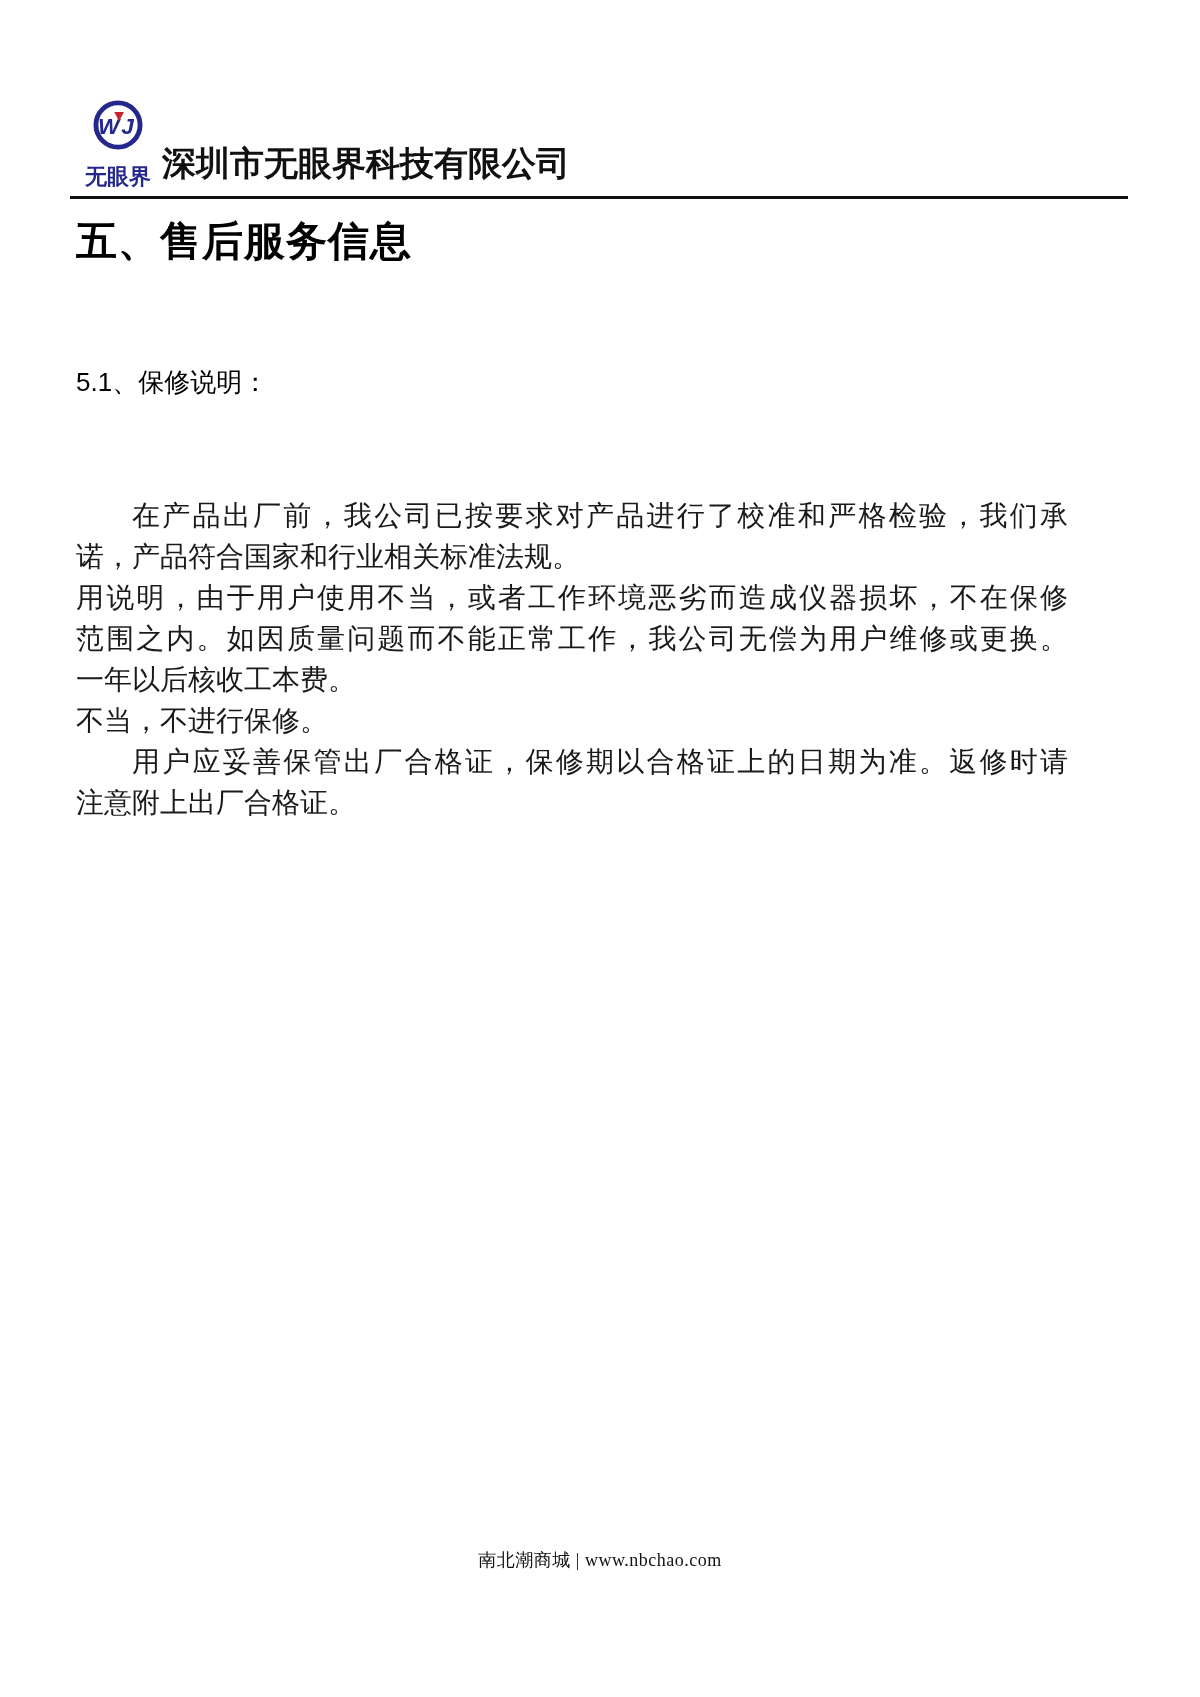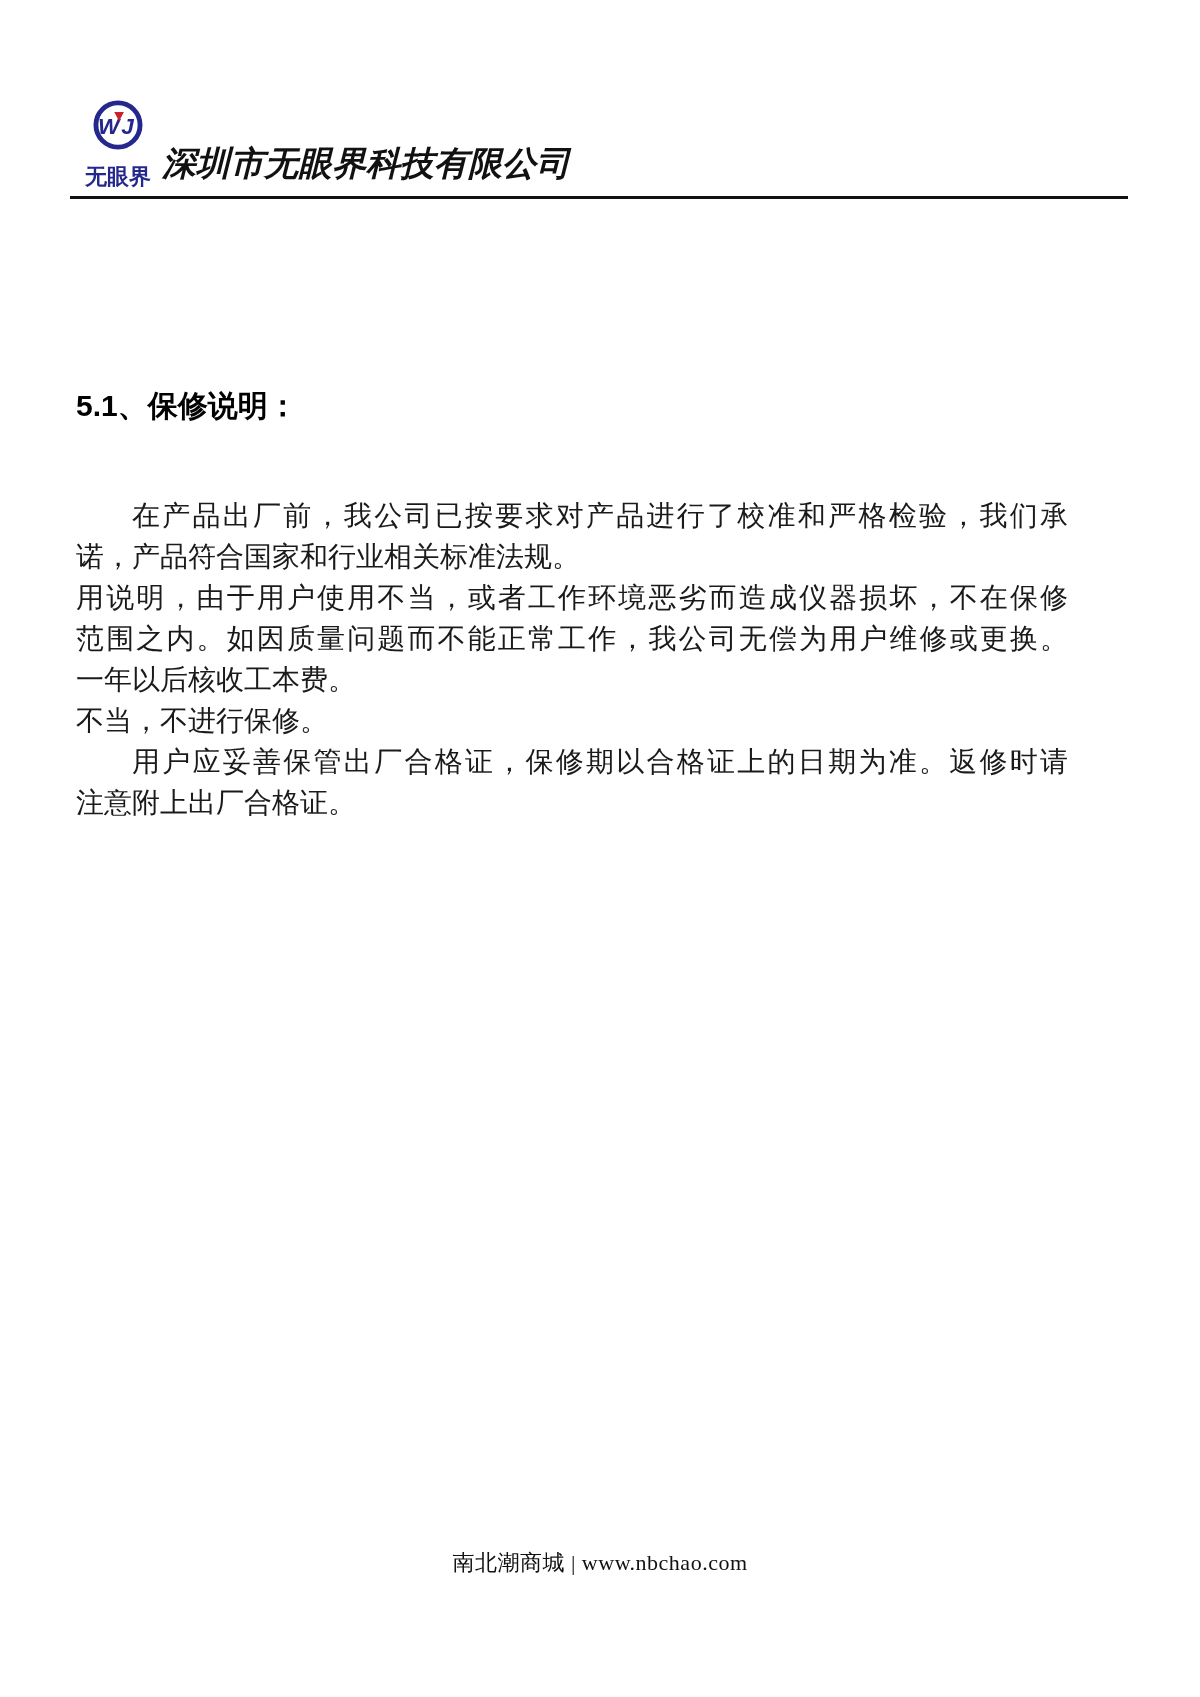--- a/index.html
+++ b/index.html
@@ -34,21 +34,20 @@
   .company-name {
     position: absolute;
     left: 162px;
     top: 141px;
     font-family: "Liberation Serif", "DejaVu Serif", serif;
     font-size: 34px;
     font-weight: 700;
     color: #111111;
     letter-spacing: 0px;
     white-space: nowrap;
-    font-style: italic;
   }
   .header-rule {
     position: absolute;
     left: 70px;
     top: 196px;
     width: 1058px;
     height: 3px;
     background: #111111;
   }
 
@@ -60,24 +59,24 @@
     font-family: "Liberation Sans", "DejaVu Sans", sans-serif;
     font-size: 41px;
     font-weight: 800;
     color: #000000;
     letter-spacing: 1px;
     white-space: nowrap;
   }
   .subsection-title {
     position: absolute;
     left: 76px;
-    top: 386px;
+    top: 365px;
     font-family: "Liberation Sans", "DejaVu Sans", sans-serif;
-    font-size: 30px;
-    font-weight: 700;
+    font-size: 26px;
+    font-weight: 400;
     color: #000000;
     white-space: nowrap;
   }
 
   
   .body-text {
     position: absolute;
     left: 76px;
     top: 471px;
     width: 992px;
@@ -97,21 +96,21 @@
     text-align-last: left;
   }
 
   
   .footer {
     position: absolute;
     left: 0;
     top: 1548px;
     width: 100%;
     text-align: center;
-    font-size: 22px;
+    font-size: 18px;
     color: #111111;
     letter-spacing: 0.5px;
   }
 </style>
 </head>
 <body>
 
 <div class="page">
 
   <div class="logo">
@@ -121,20 +120,21 @@
       <text x="56" y="68" font-size="42" font-weight="bold" font-style="italic" font-family="Liberation Sans, DejaVu Sans, sans-serif" fill="#24288c">J</text>
       <polygon points="43,28 61,28 52,45" fill="#c8232b"></polygon>
     </svg>
     <div class="logo-label" style="color: rgb(36, 40, 140);">无眼界</div>
   </div>
 
   <div class="company-name">深圳市无眼界科技有限公司</div>
 
   <div class="header-rule"></div>
 
+  <div class="section-title">五、售后服务信息</div>
 
   <div class="subsection-title">5.1、保修说明：</div>
 
   <div class="body-text" id="body-text">
       <div class="line indent">在产品出厂前，我公司已按要求对产品进行了校准和严格检验，我们承</div>
       <div class="line last">诺，产品符合国家和行业相关标准法规。</div>
       <div class="line">用说明，由于用户使用不当，或者工作环境恶劣而造成仪器损坏，不在保修</div>
       <div class="line">范围之内。如因质量问题而不能正常工作，我公司无偿为用户维修或更换。</div>
       <div class="line last">一年以后核收工本费。</div>
       <div class="line last">不当，不进行保修。</div>

